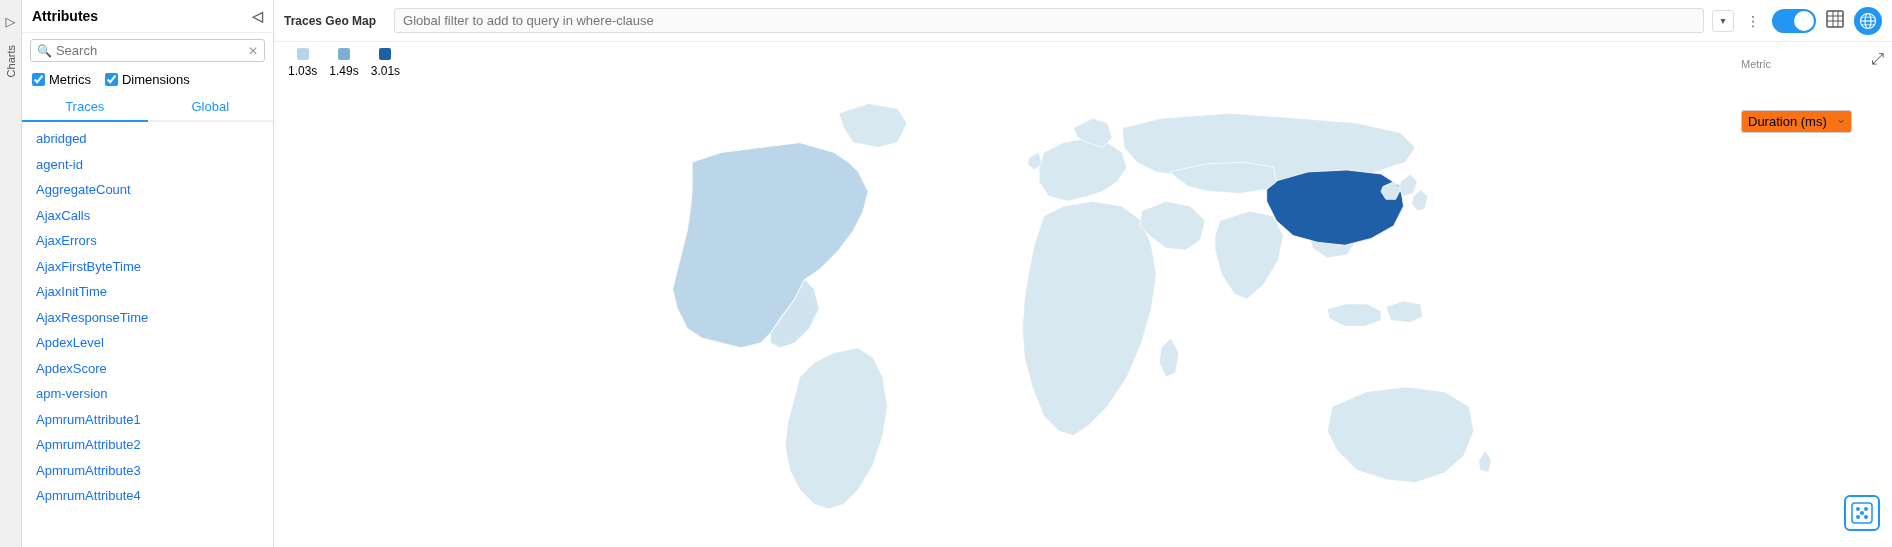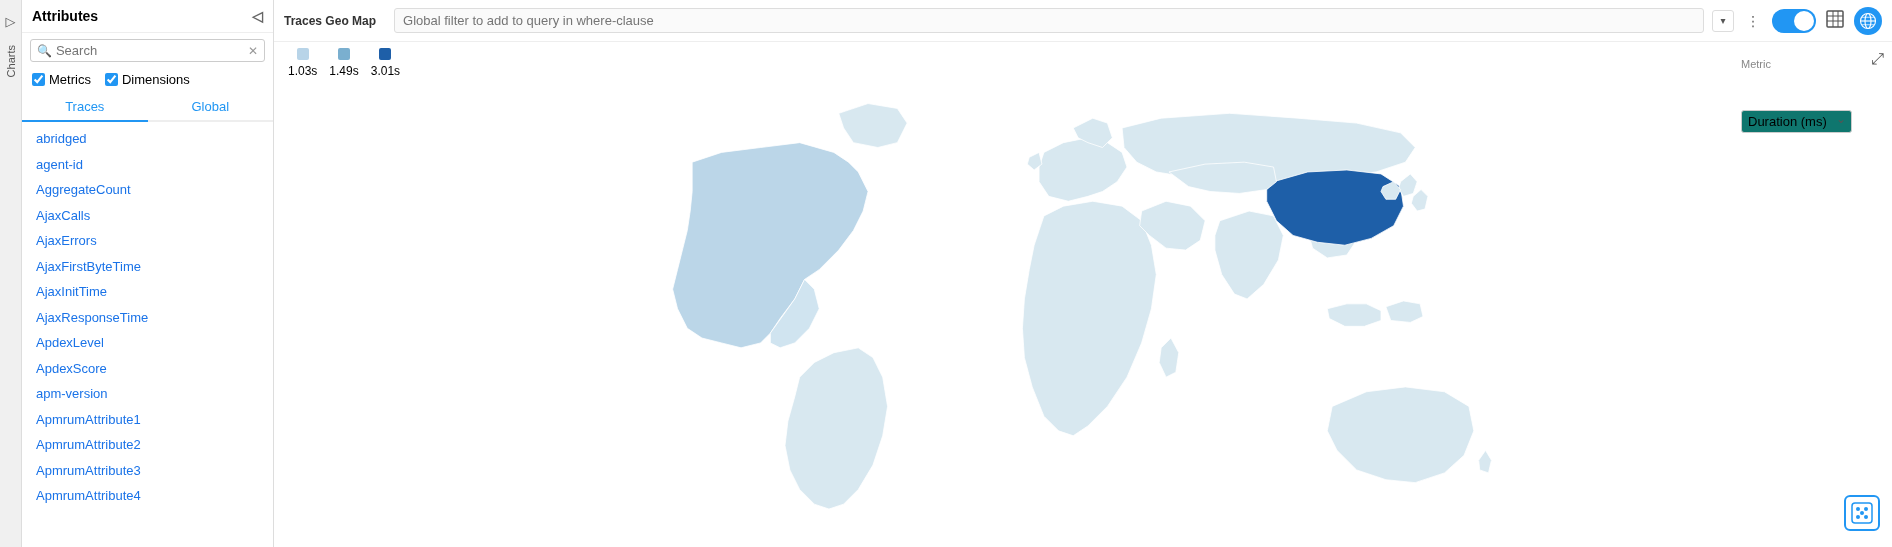--- a/index.html
+++ b/index.html
@@ -246,21 +246,21 @@
     }
     .metric-label-small {
       color: #888;
       font-size: 11px;
     }
     .metric-dropdown {
       border: 1px solid #ccc;
       border-radius: 3px;
       padding: 3px 24px 3px 6px;
       font-size: 13px;
-      background: #0f766e;
+      background: #f97316;
       cursor: pointer;
       appearance: none;
       -webkit-appearance: none;
       position: relative;
     }
     .metric-dropdown-wrapper {
       position: relative;
       display: inline-block;
     }
     .metric-dropdown-wrapper::after {

